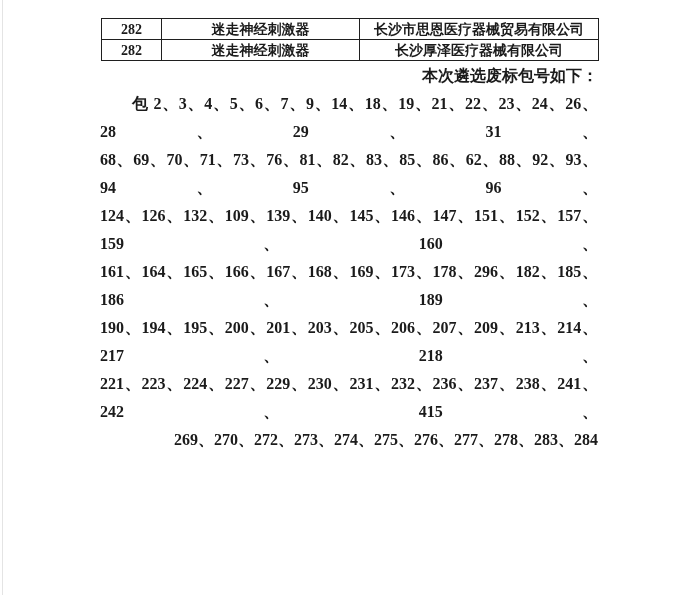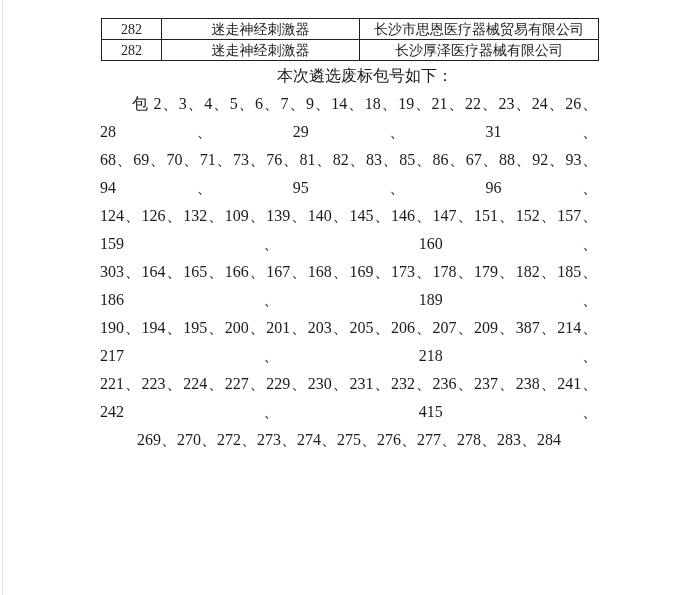--- a/index.html
+++ b/index.html
@@ -1,15 +1,15 @@
 <!DOCTYPE html>
 <html><head>
 <meta charset="utf-8">
 <style>
-  * { margin: 0; padding: 0; box-sizing: border-box; }
+  * { margin: 0; padding: 0; box-sizing: border-box; font-weight: bold; }
   html, body { width: 700px; height: 595px; }
   body {
     background: #ffffff;
     font-family: "Liberation Serif", "DejaVu Serif", serif;
     color: #1b1b1b;
     position: relative;
     overflow: hidden;
   }
   .page {
     position: relative;
@@ -46,21 +46,21 @@
   td.col-item { width: 198px; }
   td.col-supplier { width: 239px; }
   .content {
     position: absolute;
     left: 100px;
     top: 62px;
     width: 498px;
     font-size: 16px;
     line-height: 28px;
   }
-  .line { text-align: center; white-space: normal; }
+  .line { text-align: right; white-space: normal; }
   .just { text-align: justify; text-align-last: justify; }
   .indent { text-indent: 32px; }
 </style>
 </head>
 <body>
 
 <div class="page">
   <div class="page-edge"></div>
 
   <table class="suppliers">
@@ -75,21 +75,21 @@
         <td class="col-item">迷走神经刺激器</td>
         <td class="col-supplier">长沙厚泽医疗器械有限公司</td>
       </tr>
     </tbody>
   </table>
 
   <div class="content">
     <p class="line indent">本次遴选废标包号如下：</p>
 
     <p class="line just indent">包 2、3、4、5、6、7、9、14、18、19、21、22、23、24、26、28、29、31、</p>
-    <p class="line just">68、69、70、71、73、76、81、82、83、85、86、67、88、92、93、94、95、96、</p>
+    <p class="line just">68、69、70、71、73、76、81、82、83、85、86、62、88、92、93、94、95、96、</p>
     <p class="line just">124、126、132、109、139、140、145、146、147、151、152、157、159、160、</p>
-    <p class="line just">303、164、165、166、167、168、169、173、178、179、182、185、186、189、</p>
-    <p class="line just">190、194、195、200、201、203、205、206、207、209、387、214、217、218、</p>
+    <p class="line just">161、164、165、166、167、168、169、173、178、296、182、185、186、189、</p>
+    <p class="line just">190、194、195、200、201、203、205、206、207、209、213、214、217、218、</p>
     <p class="line just">221、223、224、227、229、230、231、232、236、237、238、241、242、415、</p>
     <p class="line">269、270、272、273、274、275、276、277、278、283、284</p>
 
   </div>
 </div>
 
 </body></html>

